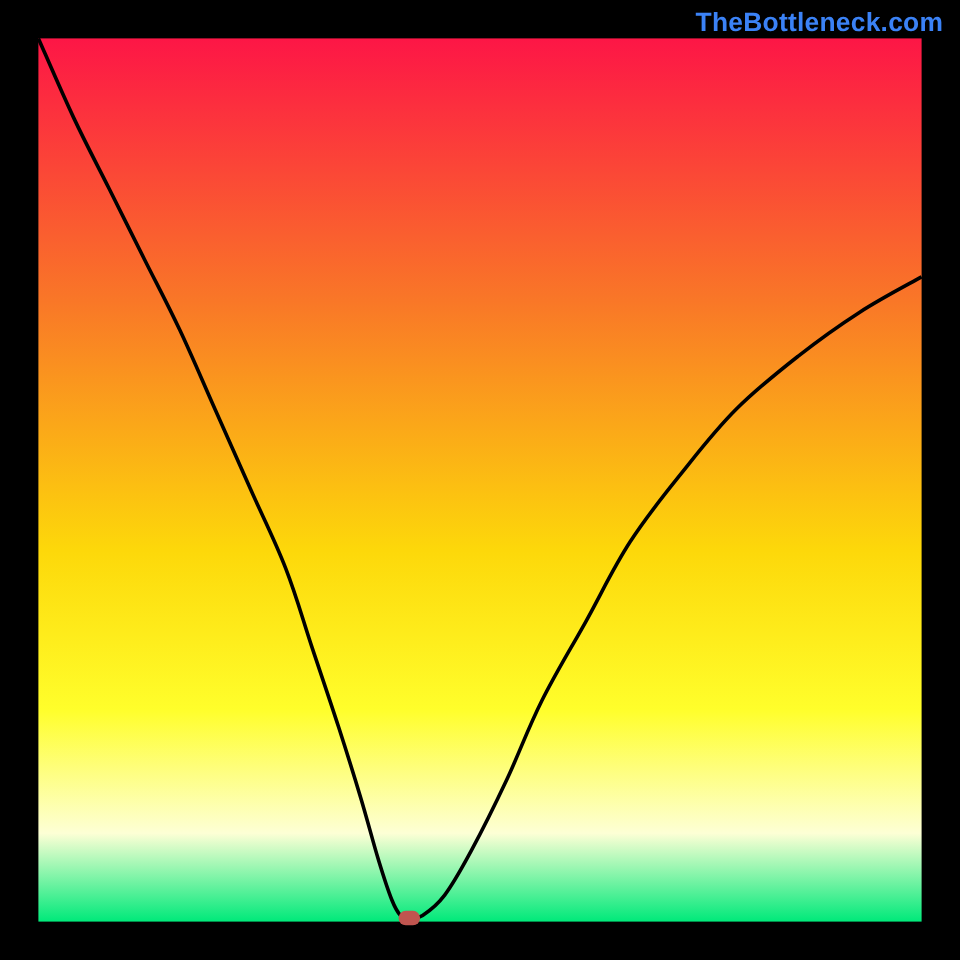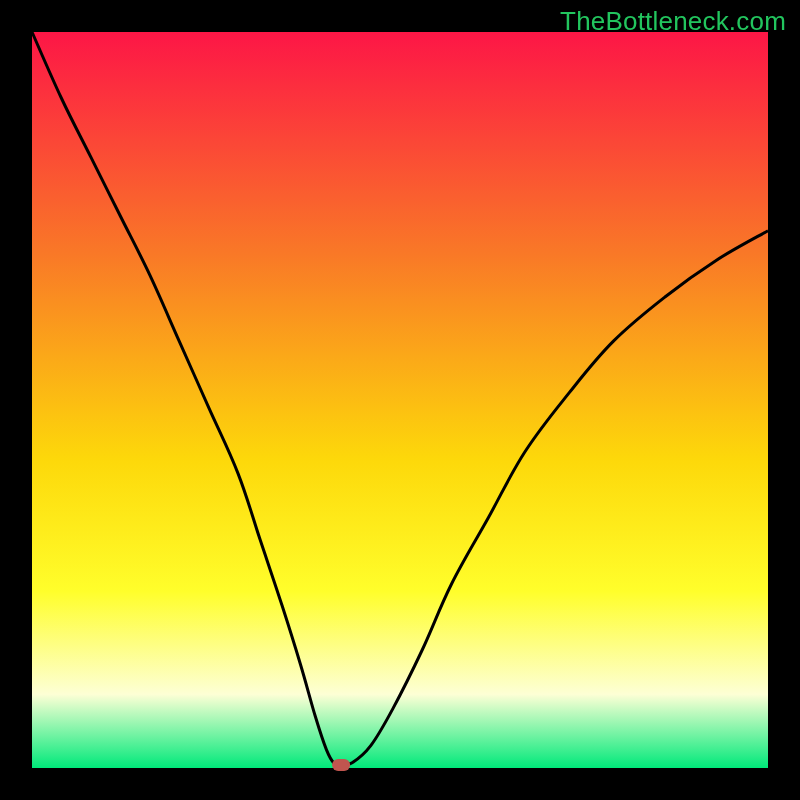--- a/index.html
+++ b/index.html
@@ -13,23 +13,23 @@
   .frame {
     position: relative;
     width: 800px;
     height: 800px;
     background: #000;
   }
   .watermark {
     position: absolute;
     top: 6px;
     right: 14px;
-    color: #22c55e;
-    font-size: 26px;
-    font-weight: 400;
+    color: #3b82f6;
+    font-size: 22px;
+    font-weight: 700;
     letter-spacing: 0.2px;
     z-index: 10;
     user-select: none;
   }
   svg {
     position: absolute;
     top: 0;
     left: 0;
   }
 </style>

